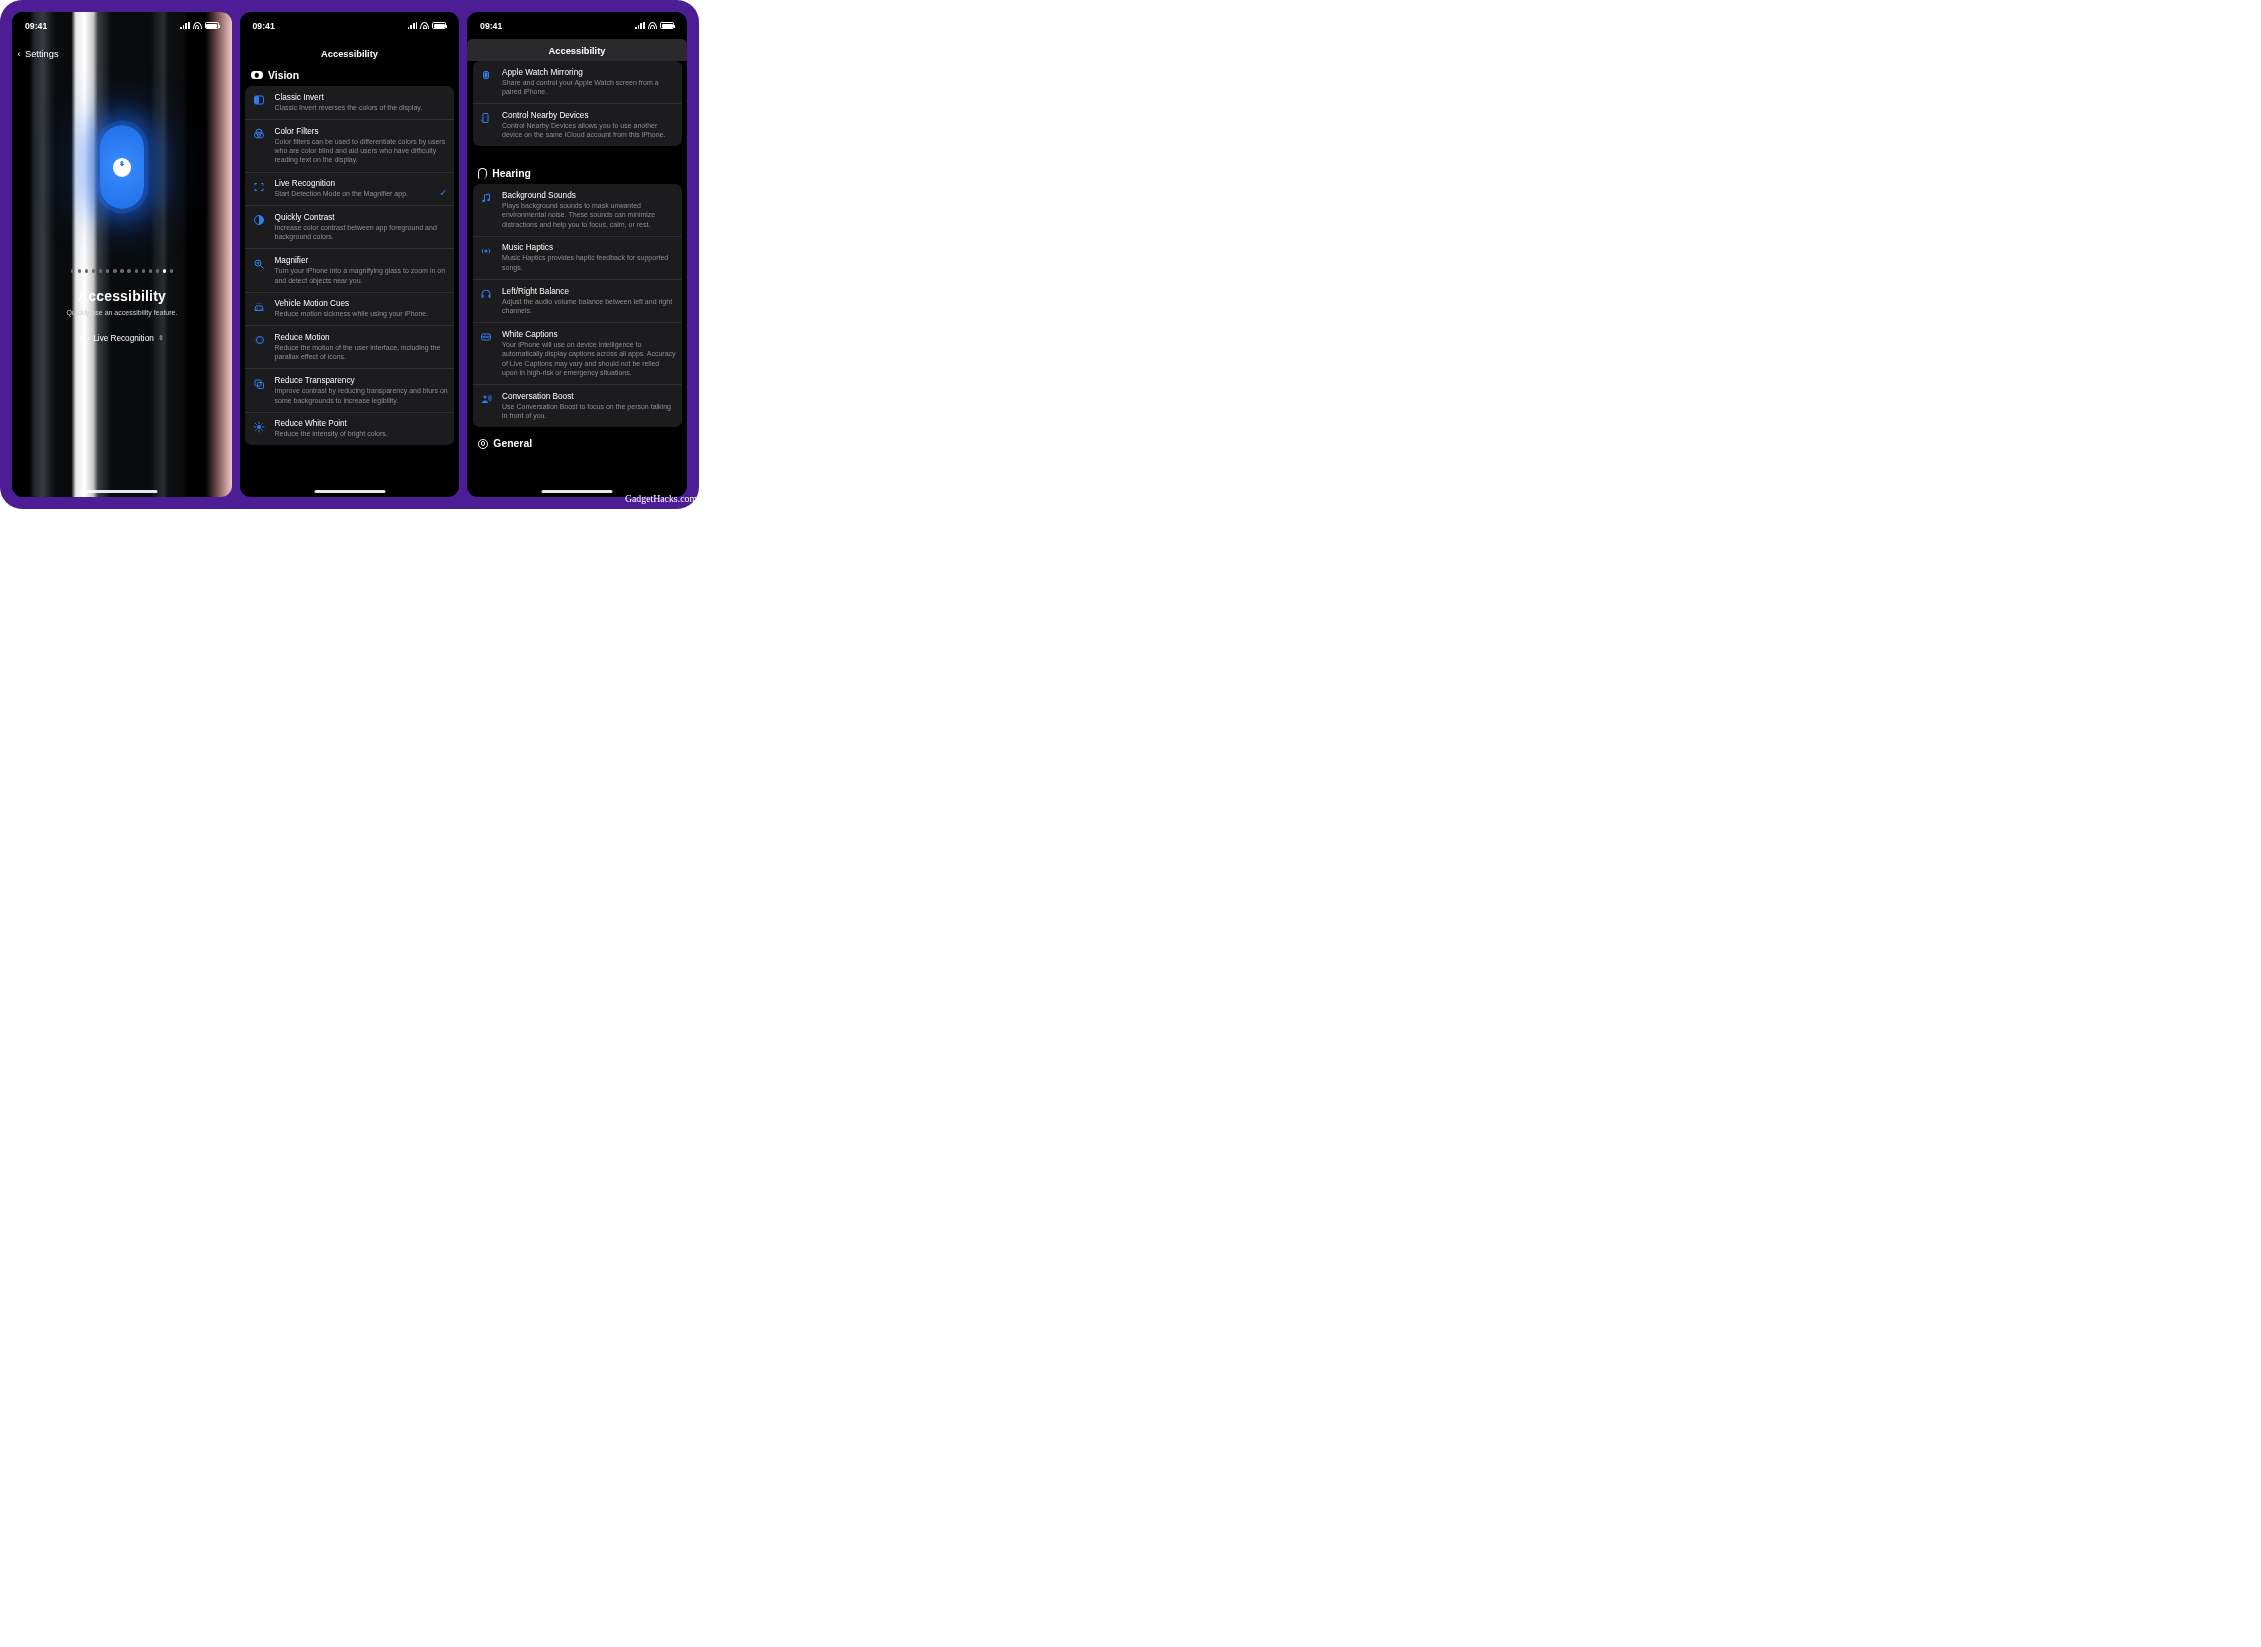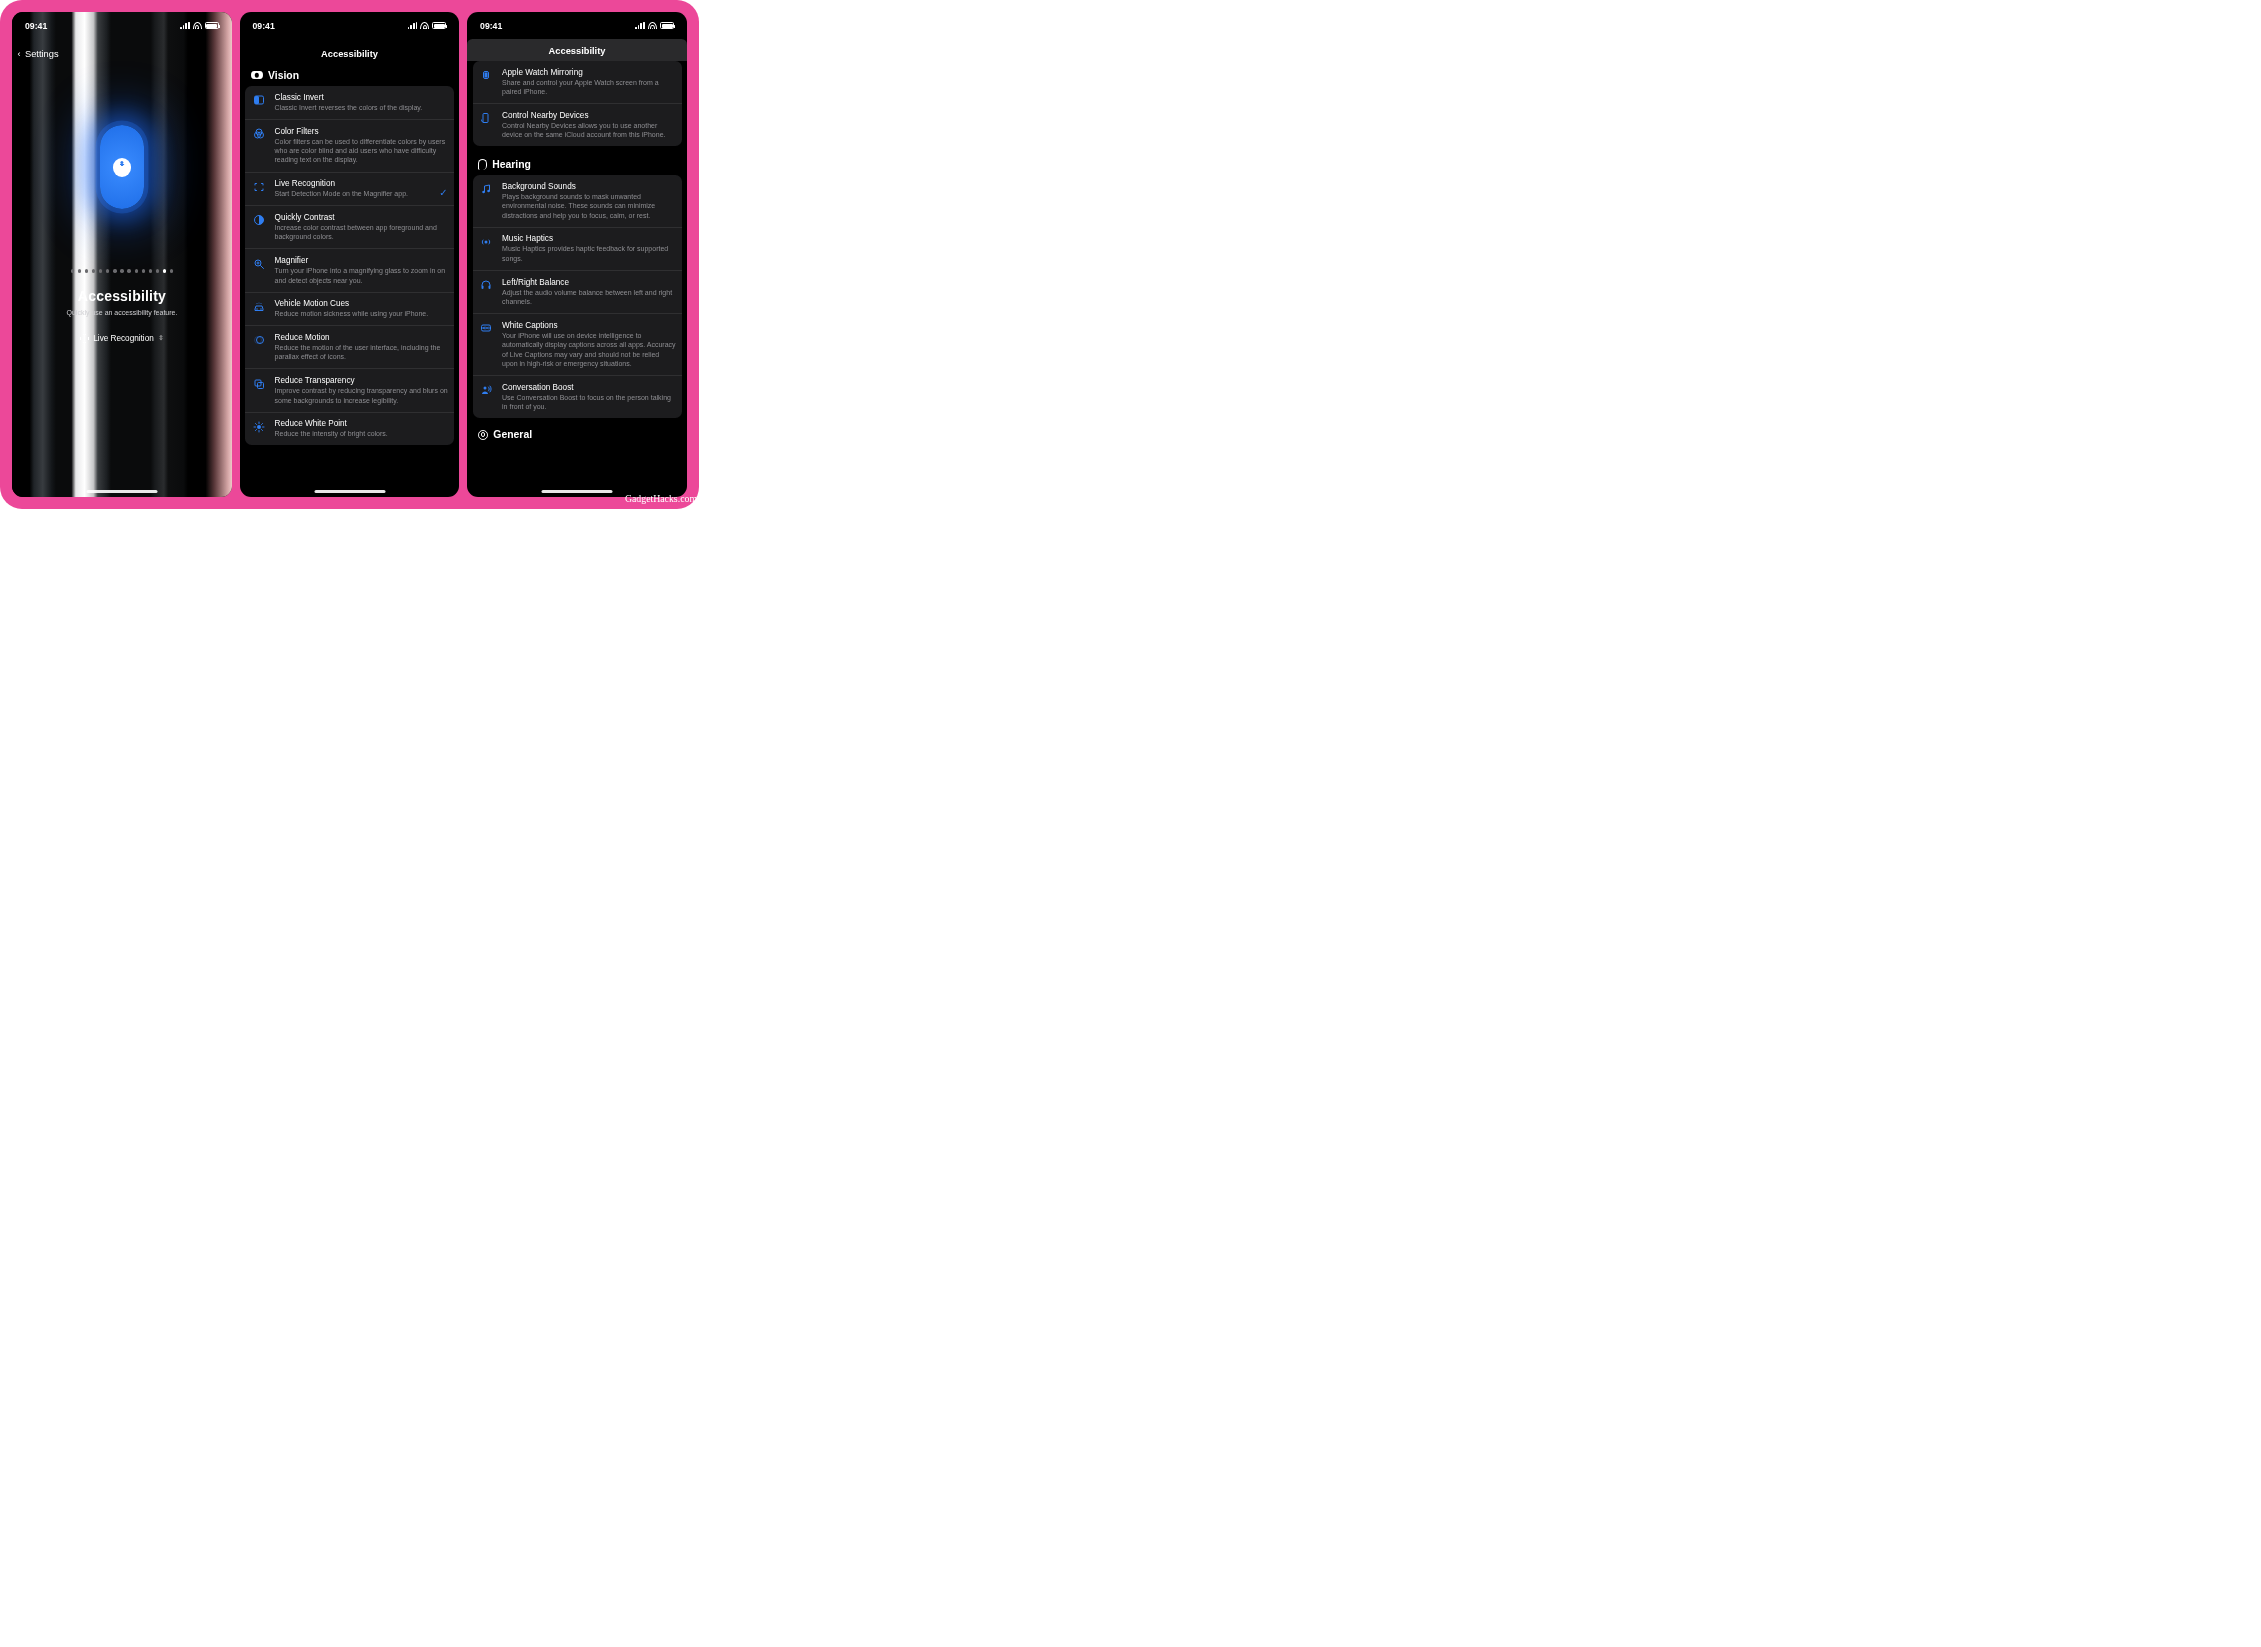--- a/index.html
+++ b/index.html
@@ -4,21 +4,21 @@
 <style>
   * { box-sizing: border-box; margin: 0; padding: 0; }
   html, body { width: 100%; height: 100%; }
   body {
     font-family: -apple-system, "Helvetica Neue", Arial, sans-serif;
     background: #fff;
   }
   .frame {
     width: 699px;
     height: 509px;
-    background: #ec4899;
+    background: #4c1d95;
     border-radius: 22px;
     padding: 12px;
     position: relative;
     display: flex;
     gap: 7.6px;
   }
   .screen {
     flex: 1 1 0;
     background: #000;
     border-radius: 11px;
@@ -361,21 +361,21 @@
             <i></i>
           </span>
         <span class="wifi">
             <i></i>
           </span>
         <span class="batt"></span>
       </span>
     </div>
     <div class="navtitle">Accessibility</div>
     <div class="scroll">
-      <div class="card" id="card3top" style="margin-bottom:9px;">
+      <div class="card" id="card3top" style="margin-bottom:18px;">
           <div class="row">
             <div class="ic">
               <svg viewBox="0 0 24 24">
                 <rect x="7" y="5" width="10" height="14" rx="3" fill="none" stroke="currentColor" stroke-width="2"></rect>
                 <rect x="9" y="7" width="6" height="10" rx="1" fill="currentColor"></rect>
               </svg>
             </div>
             <div class="txt">
               <div class="rt">Apple Watch Mirroring</div>
               <div class="rs">Share and control your Apple Watch screen from a paired iPhone.</div>

